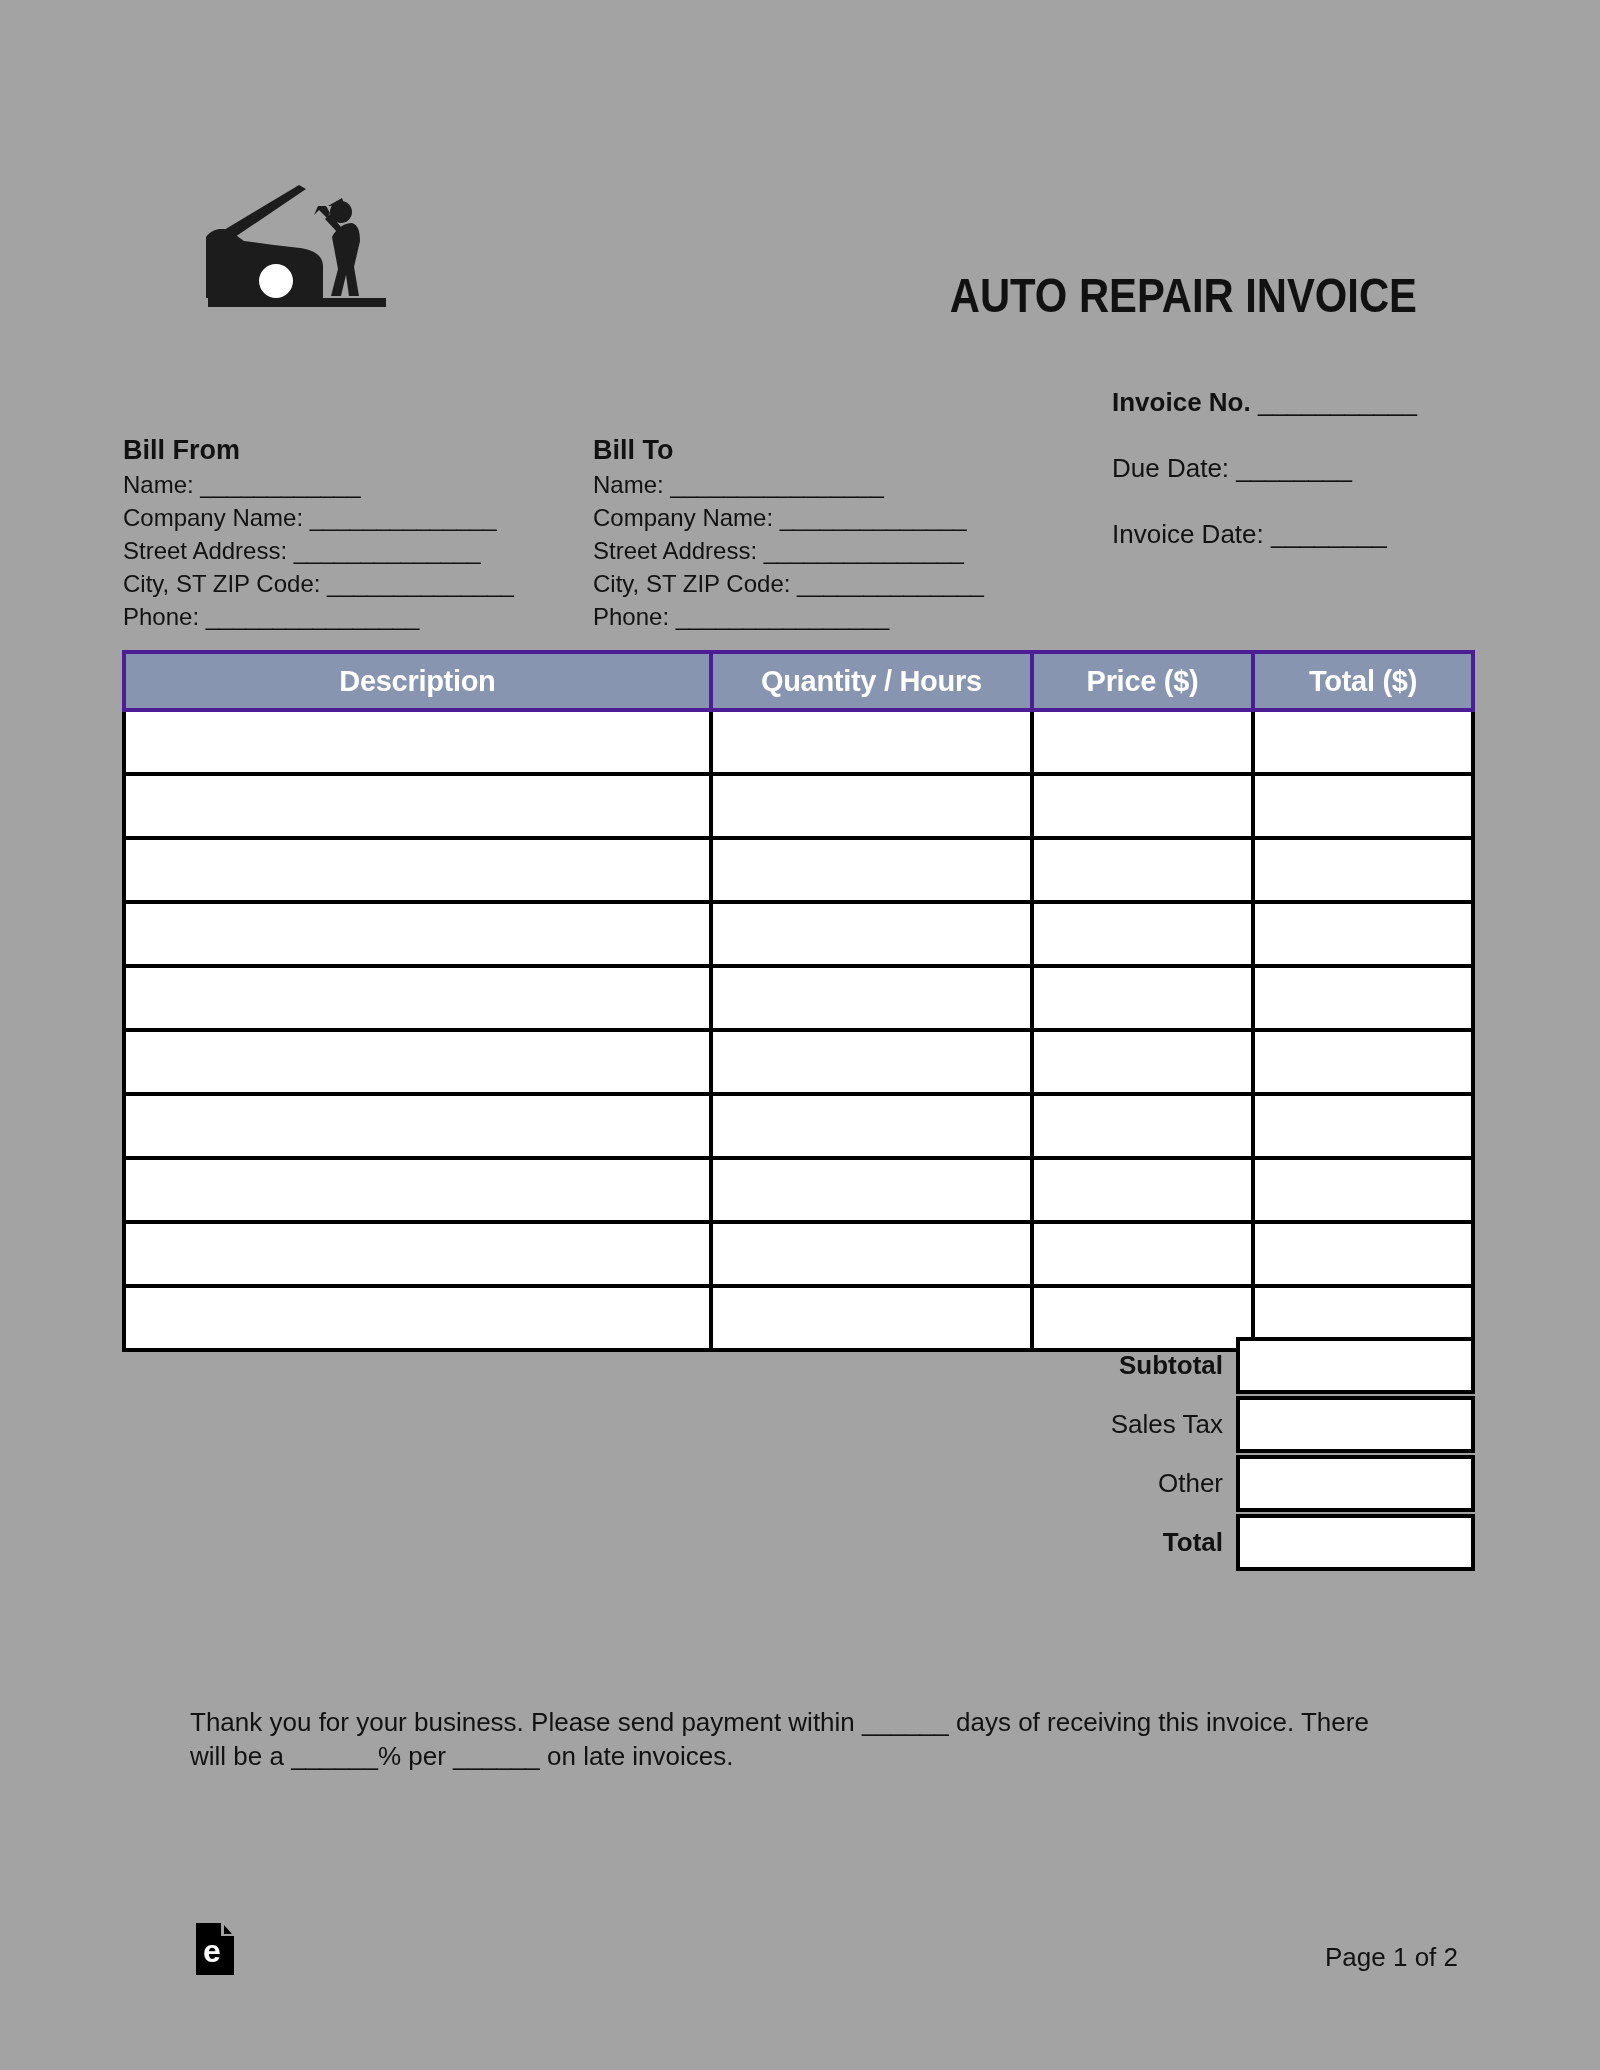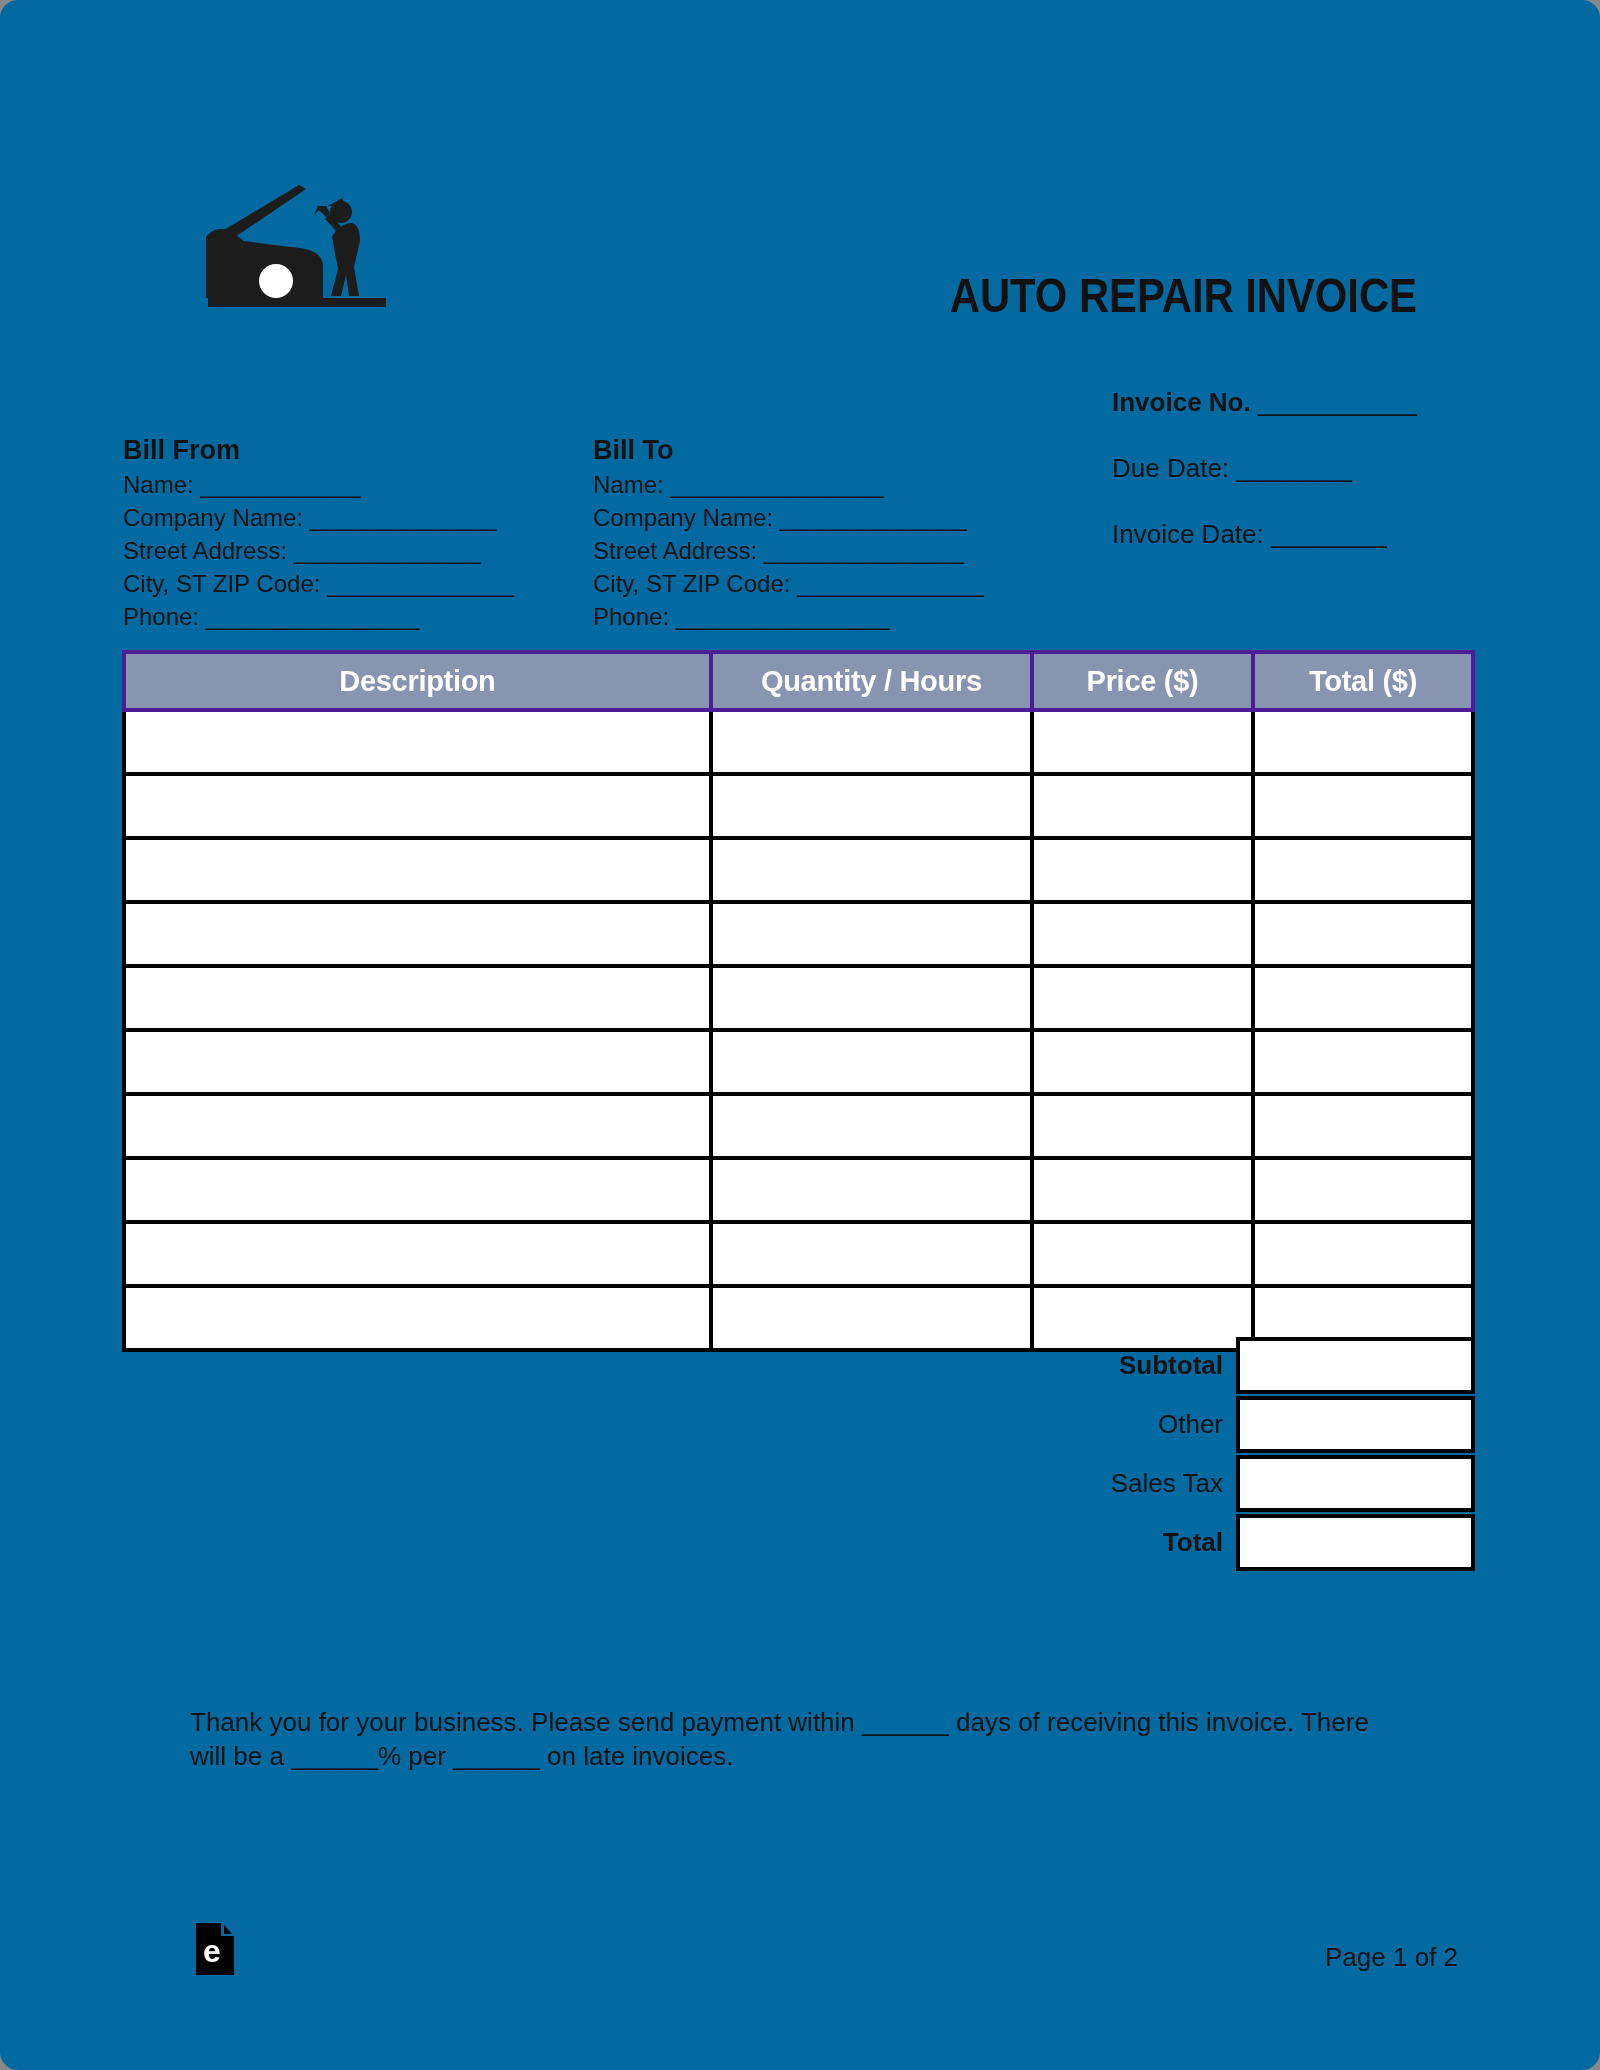--- a/index.html
+++ b/index.html
@@ -1,19 +1,19 @@
 <!DOCTYPE html>
 <html><head>
 <meta charset="utf-8">
 <style>
   html,body { margin:0; padding:0; background:#888; }
   .page {
     position:relative; width:1600px; height:2070px; margin:0 auto;
-    background:#0369a1; overflow:hidden;
-    font-family:"Liberation Sans","DejaVu Sans",sans-serif; color:#121212;border-radius:18px;
+    background:#a3a3a3; overflow:hidden;
+    font-family:"Liberation Sans","DejaVu Sans",sans-serif; color:#121212;
   }
 
   
   .doc-title {
     position:absolute; right:183px; top:268px;
     font-size:48px; font-weight:bold; white-space:nowrap;
     transform:scaleX(0.87); transform-origin:100% 50%;
     letter-spacing:0px; color:#111;
   }
   .mechanic-logo { position:absolute; left:202px; top:185px; width:190px; height:125px; }
@@ -188,25 +188,25 @@
         </tr>
       </tbody>
   </table>
 
   <div class="totals">
     <div class="totals-row">
       <span class="totals-label bold">Subtotal</span>
       <div class="totals-box"></div>
     </div>
     <div class="totals-row">
+      <span class="totals-label">Sales Tax</span>
+      <div class="totals-box"></div>
+    </div>
+    <div class="totals-row">
       <span class="totals-label">Other</span>
-      <div class="totals-box"></div>
-    </div>
-    <div class="totals-row">
-      <span class="totals-label">Sales Tax</span>
       <div class="totals-box"></div>
     </div>
     <div class="totals-row">
       <span class="totals-label bold">Total</span>
       <div class="totals-box"></div>
     </div>
   </div>
 
   <div class="terms-body">
     <div>Thank you for your business. Please send payment within ______ days of receiving this invoice. There</div>

